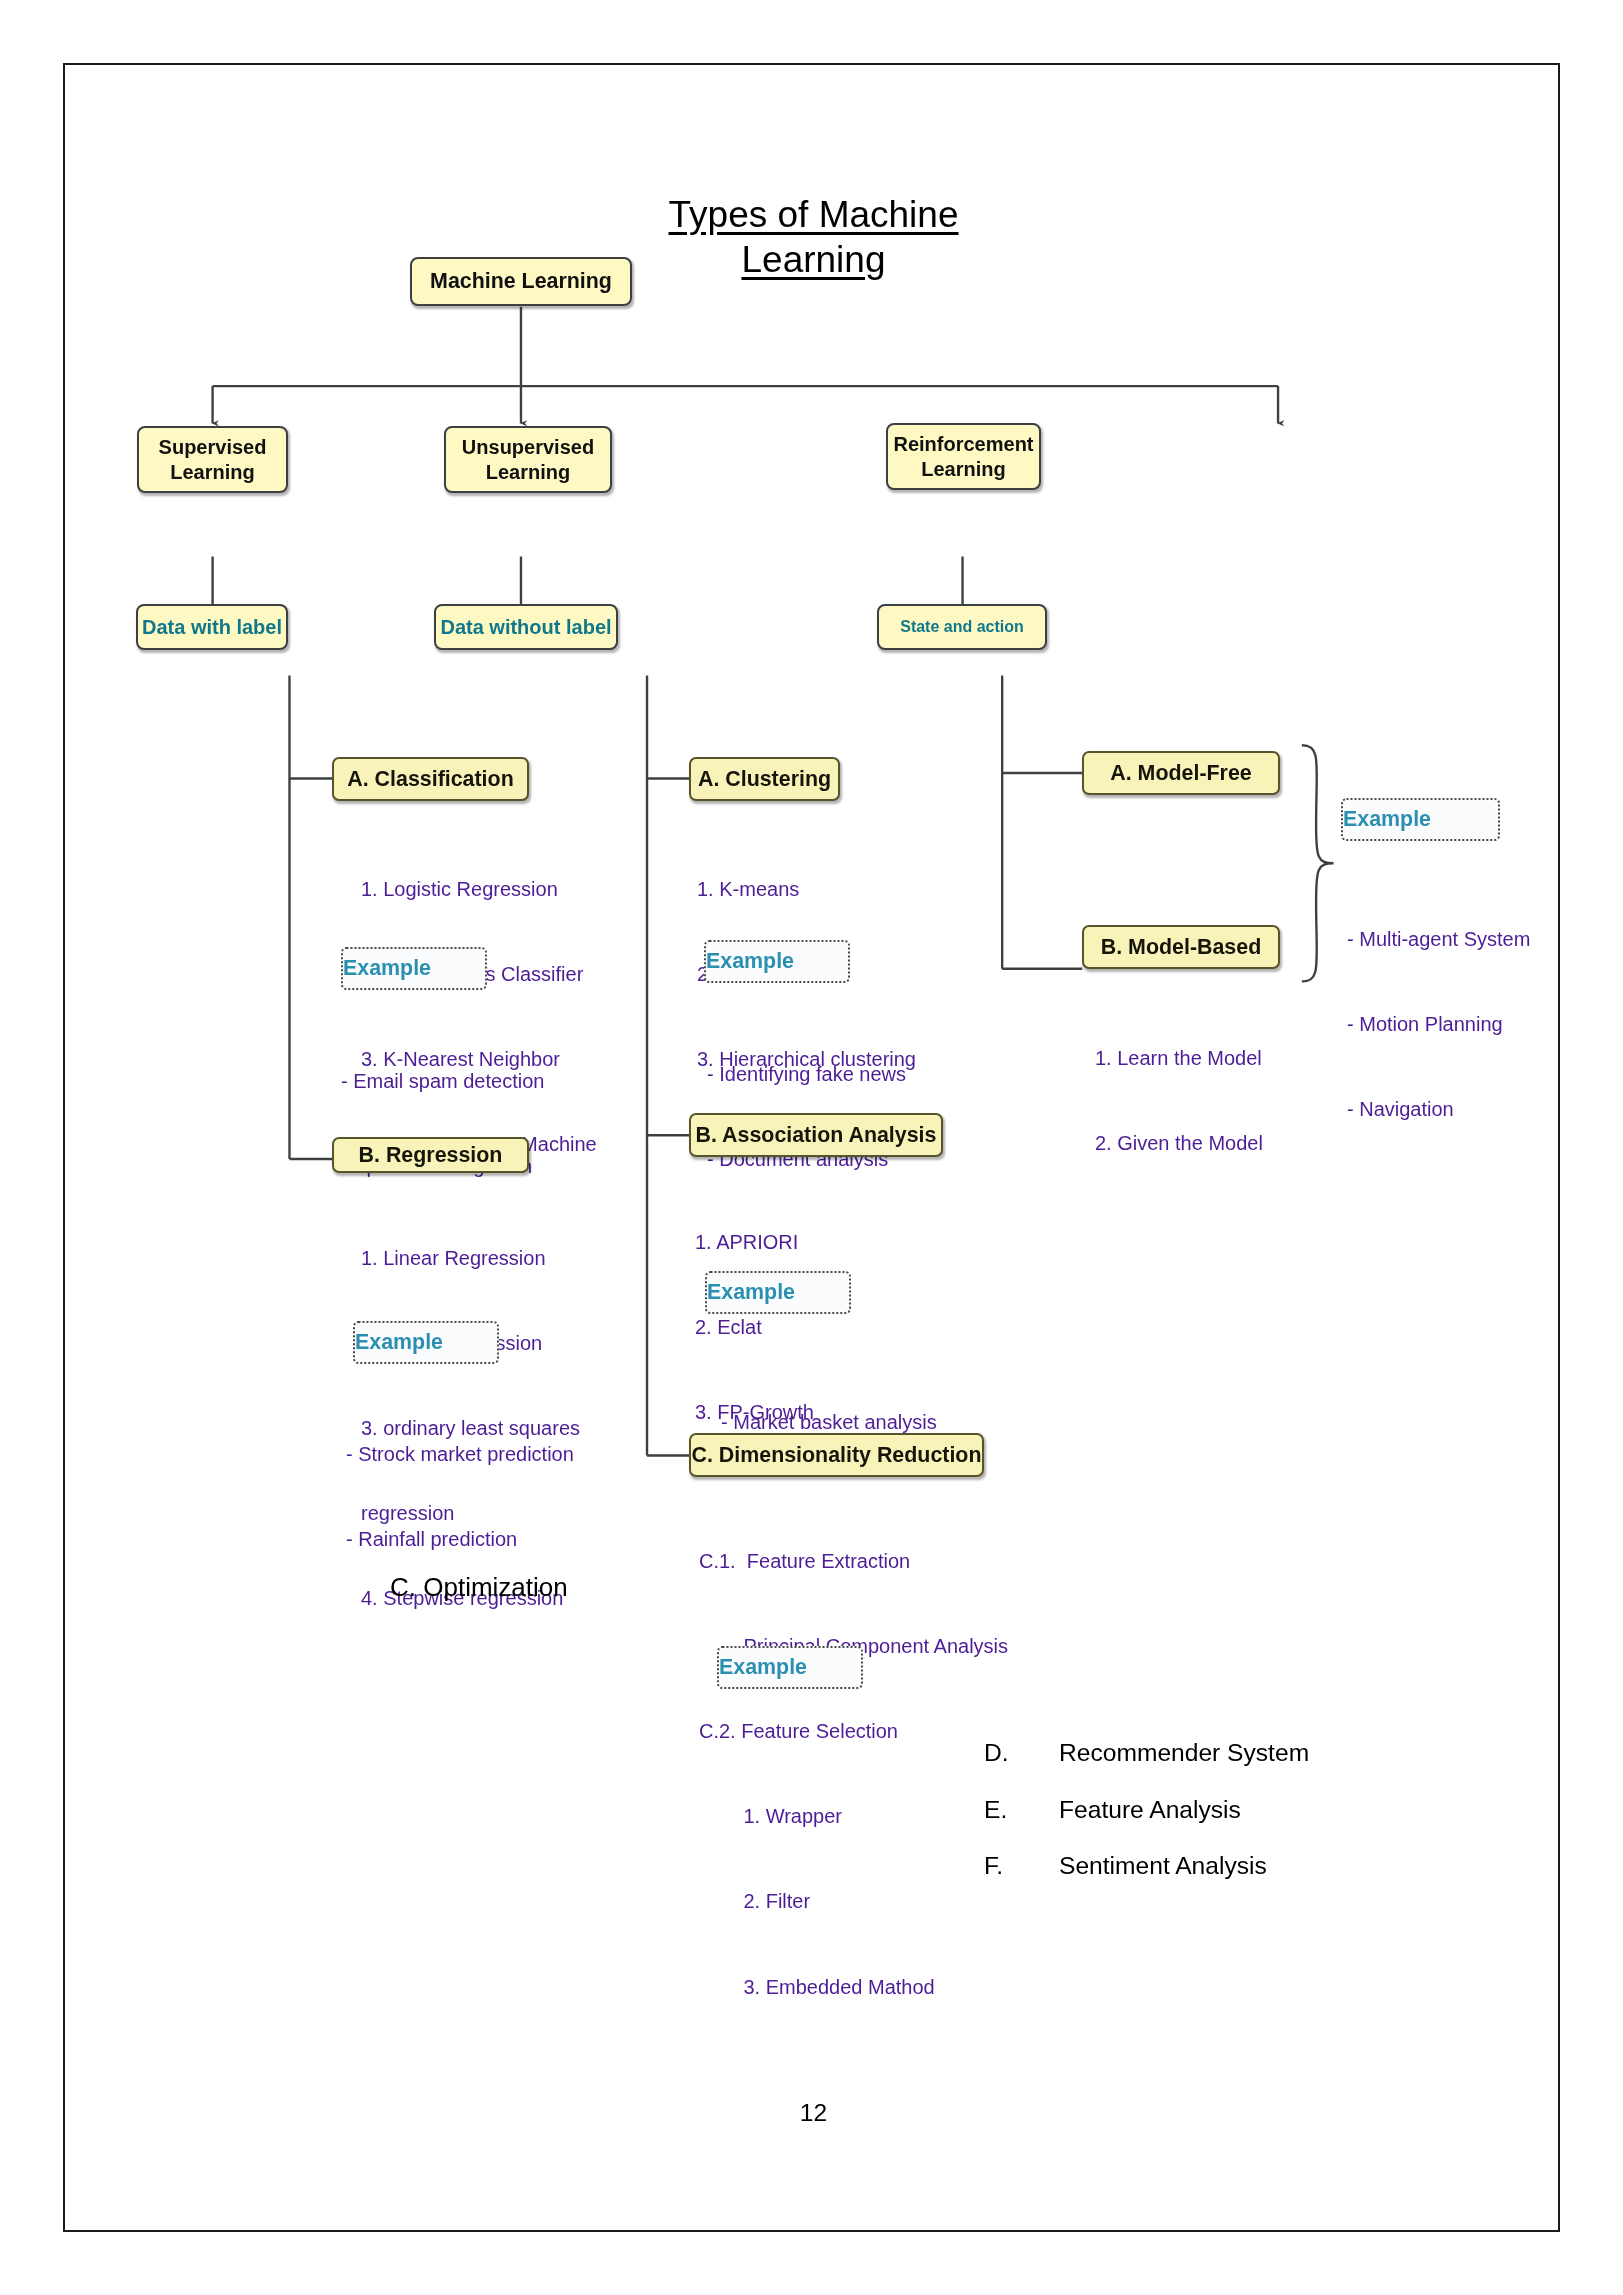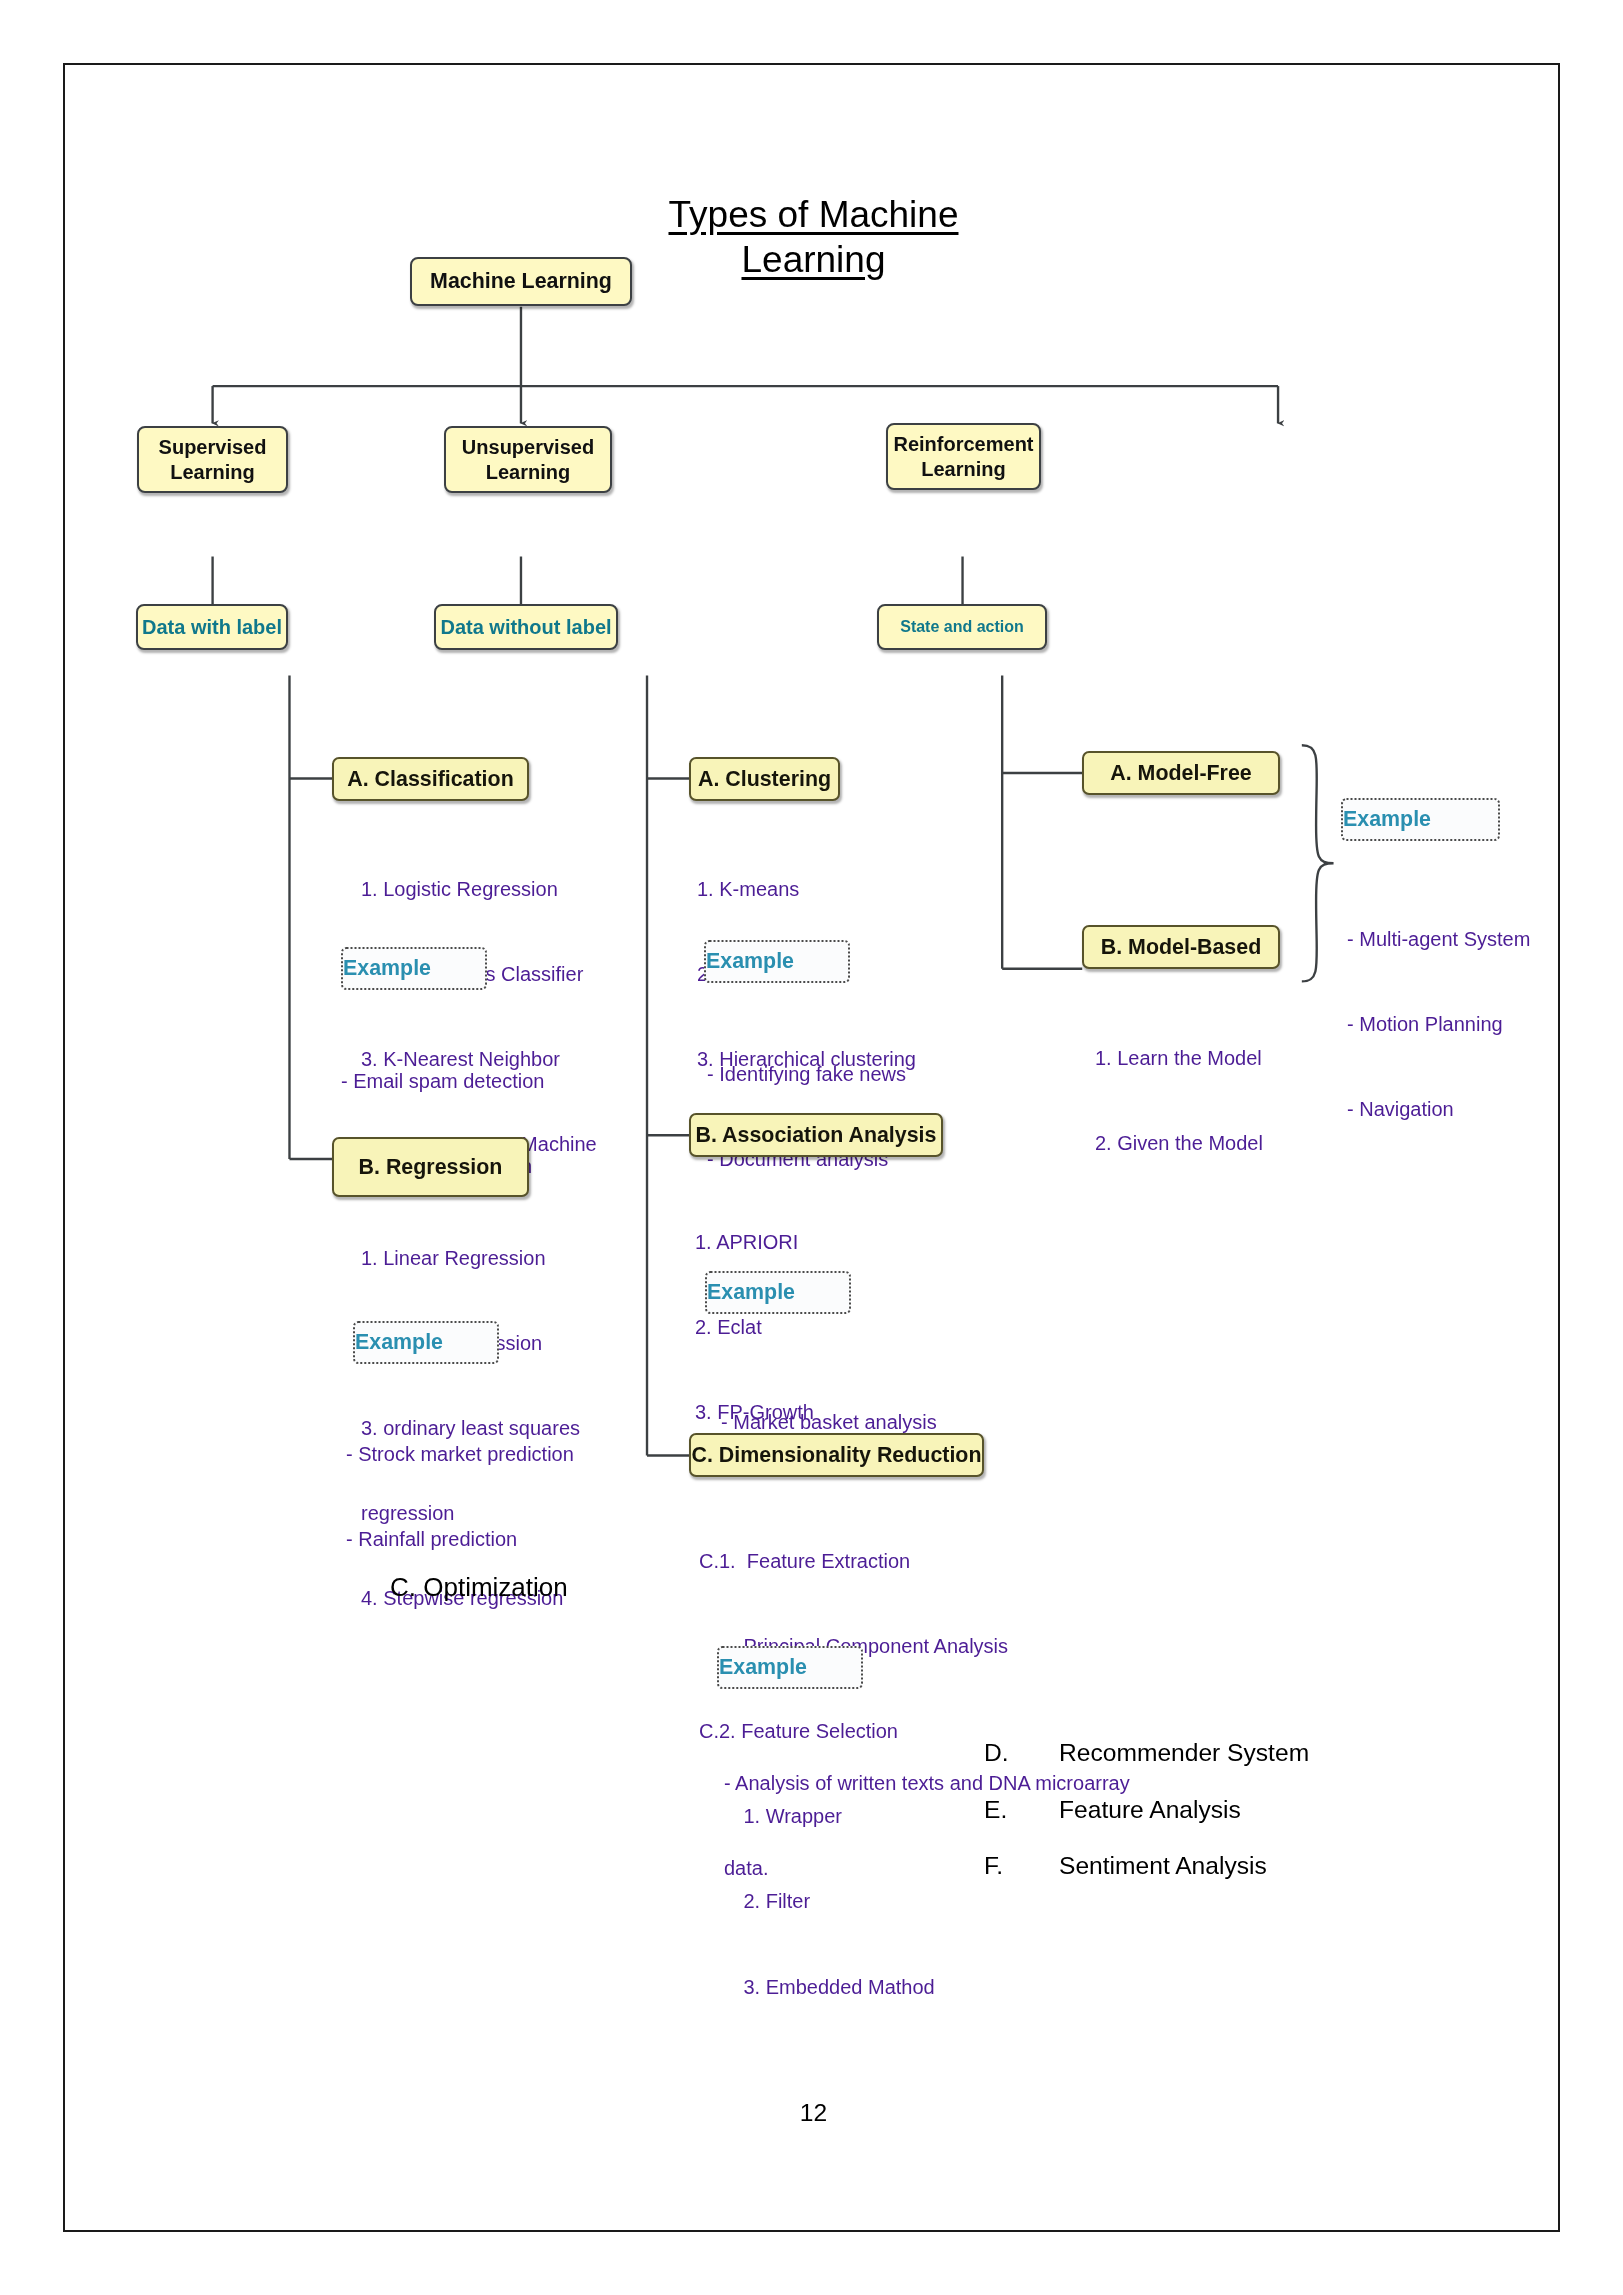--- a/index.html
+++ b/index.html
@@ -160,21 +160,21 @@
       <div>4. Support Vector Machine</div>
     </div>
     <div class="abs exbox" style="left:276px;top:882px;width:146px;height:43px;font-size:21.4px;">
       <span>Example</span>
     </div>
     <div class="abs lst" style="left:276px;top:945px;">
       <div>- Email spam detection</div>
       <div>- Speech Recognition</div>
     </div>
 
-    <div class="abs ybox" style="left:267px;top:1072px;width:197px;height:60px;font-size:21.4px;">
+    <div class="abs ybox" style="left:267px;top:1072px;width:197px;height:36px;font-size:21.4px;">
       <span>B. Regression</span>
     </div>
     <div class="abs lst" style="left:296px;top:1122px;">
       <div>1. Linear Regression</div>
       <div>2. Ridge Regression</div>
       <div>3. ordinary least squares</div>
       <div>regression</div>
       <div>4. Stepwise regression</div>
     </div>
     <div class="abs exbox" style="left:288px;top:1256px;width:146px;height:43px;font-size:21.4px;">
@@ -223,24 +223,20 @@
     <div class="abs lst" style="left:634px;top:1425px;">
       <div>C.1.  Feature Extraction</div>
       <div>        Principal Component Analysis</div>
       <div>C.2. Feature Selection</div>
       <div>        1. Wrapper</div>
       <div>        2. Filter</div>
       <div>        3. Embedded Mathod</div>
     </div>
     <div class="abs exbox" style="left:652px;top:1581px;width:146px;height:43px;font-size:21.4px;">
       <span>Example</span>
-    </div>
-    <div class="abs lst" style="left:659px;top:1647px;">
-      <div>- Analysis of written texts and DNA microarray</div>
-      <div>data.</div>
     </div>
 
     <div class="abs ybox" style="left:1017px;top:686px;width:198px;height:44px;font-size:21.4px;">
       <span>A. Model-Free</span>
     </div>
 
     <div class="abs ybox" style="left:1017px;top:860px;width:198px;height:44px;font-size:21.4px;">
       <span>B. Model-Based</span>
     </div>
     <div class="abs lst" style="left:1030px;top:922px;">

